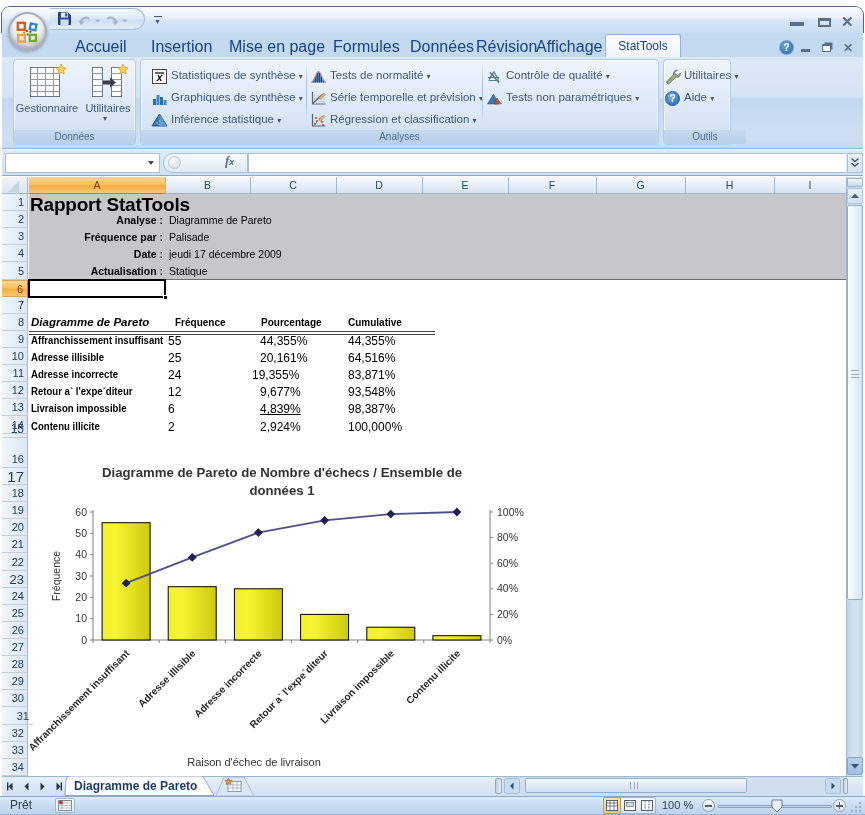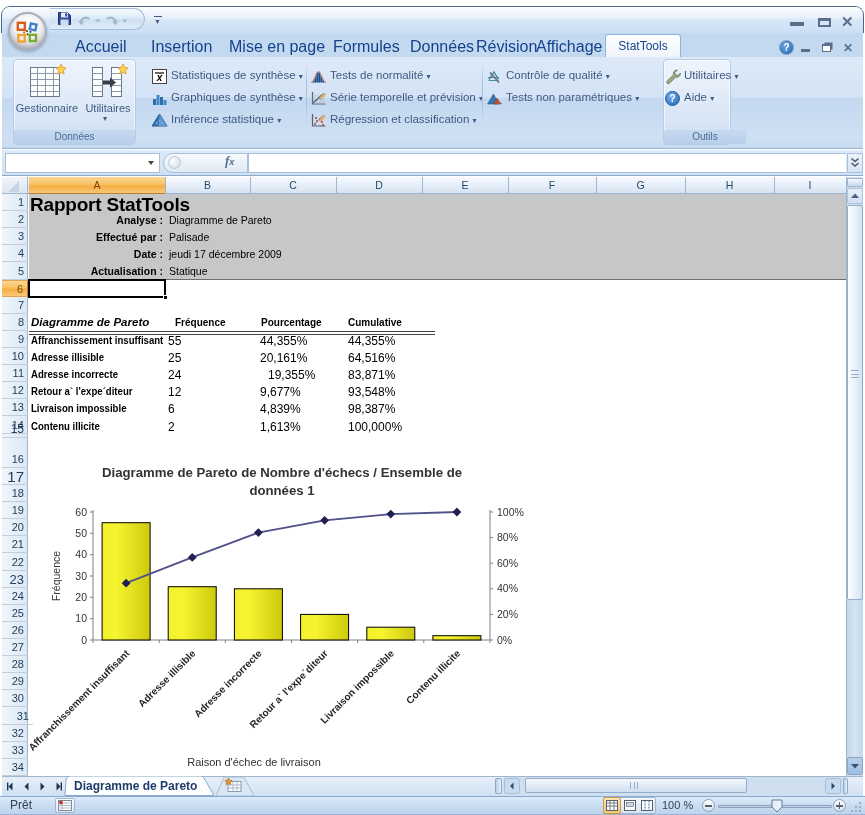--- a/index.html
+++ b/index.html
@@ -70,20 +70,23 @@
 <div class="abs" style="left:801px;top:49px;width:9px;height:3px;background:#5a6f8c;"></div>
 <div class="abs" style="left:822px;top:44px;width:9px;height:8px;border:1.5px solid #5a6f8c;border-top-width:2.5px;background:#fff;box-shadow:2px -2px 0 -0.5px #5a6f8c;"></div>
 <div class="abs" style="left:843px;top:42px;width:12px;height:12px;font-size:12px;font-weight:bold;color:#5a6f8c;line-height:12px;">✕</div>
 
 <div class="abs" style="left:2px;top:57px;width:861px;height:92px;background:linear-gradient(#dce9f8,#d4e3f5 44%,#c3d8f0 46%,#cfe0f3 90%,#c7daf0);border-bottom:1px solid #97b3d4;"></div>
 
 <div class="abs" style="left:13px;top:59px;width:123px;height:86px;border:1px solid #b4cce8;border-radius:4px;background:linear-gradient(#eef4fc,#dfeaf8 50%,#cedff3);box-shadow:inset 0 0 0 1px rgba(255,255,255,.6);">
   <div class="abs" style="left:0;bottom:0;width:121px;height:14px;background:linear-gradient(#c5d8ee,#b9cfe9);border-radius:0 0 3px 3px;color:#4a6d99;font-size:10px;text-align:center;line-height:14px;">Données</div>
 </div>
 
+<div class="abs" style="left:140px;top:59px;width:519px;height:86px;border:1px solid #b4cce8;border-radius:4px;background:linear-gradient(#eef4fc,#dfeaf8 50%,#cedff3);box-shadow:inset 0 0 0 1px rgba(255,255,255,.6);">
+  <div class="abs" style="left:0;bottom:0;width:517px;height:14px;background:linear-gradient(#c5d8ee,#b9cfe9);border-radius:0 0 3px 3px;color:#4a6d99;font-size:10px;text-align:center;line-height:14px;">Analyses</div>
+</div>
 
 <div class="abs" style="left:663px;top:59px;width:68px;height:86px;border:1px solid #b4cce8;border-radius:4px;background:linear-gradient(#eef4fc,#dfeaf8 50%,#cedff3);box-shadow:inset 0 0 0 1px rgba(255,255,255,.6);">
   <div class="abs" style="left:0;bottom:0;width:82px;height:14px;background:linear-gradient(#c5d8ee,#b9cfe9);border-radius:0 0 3px 3px;color:#4a6d99;font-size:10px;text-align:center;line-height:14px;">Outils</div>
 </div>
 
 <div id="ribbonicons">
 <svg class="abs" style="left:28px;top:63px;" width="40" height="40" viewBox="0 0 40 40">
 <g stroke="#6a7788" stroke-width="1" fill="#fdfefe">
 <rect x="2.5" y="4.5" width="29" height="29"></rect>
 </g>
@@ -256,21 +259,21 @@
 </div>
 
 <svg id="gridsvg" class="abs" style="left:0;top:0;" width="865" height="815">
 </svg>
 
 <div class="abs" style="left:29px;top:194px;width:817px;height:86px;background:#c6c7c8;border-bottom:1.5px solid #6e6e6e;"></div>
 <div class="abs" style="left:30px;top:194px;font-size:19px;font-weight:bold;color:#000;letter-spacing:-0.2px;">Rapport StatTools</div>
 <div id="reportlines">
 <div class="abs" style="left:29px;top:213.6px;width:134px;font-size:10.5px;font-weight:bold;color:#000;text-align:right;">Analyse :</div>
 <div class="abs" style="left:169px;top:213.6px;font-size:10.5px;color:#000;">Diagramme de Pareto</div>
-<div class="abs" style="left:29px;top:230.7px;width:134px;font-size:10.5px;font-weight:bold;color:#000;text-align:right;">Effectué par :</div>
+<div class="abs" style="left:29px;top:230.7px;width:134px;font-size:10.5px;font-weight:bold;color:#000;text-align:right;">Fréquence par :</div>
 <div class="abs" style="left:169px;top:230.7px;font-size:10.5px;color:#000;">Palisade</div>
 <div class="abs" style="left:29px;top:247.9px;width:134px;font-size:10.5px;font-weight:bold;color:#000;text-align:right;">Date :</div>
 <div class="abs" style="left:169px;top:247.9px;font-size:10.5px;color:#000;">jeudi 17 décembre 2009</div>
 <div class="abs" style="left:29px;top:265.0px;width:134px;font-size:10.5px;font-weight:bold;color:#000;text-align:right;">Actualisation :</div>
 <div class="abs" style="left:169px;top:265.0px;font-size:10.5px;color:#000;">Statique</div>
 </div>
 
 <div class="abs" style="left:28px;top:279px;width:138px;height:19px;background:#fff;border:2px solid #000;"></div>
 <div class="abs" style="left:163px;top:295px;width:5px;height:5px;background:#000;border:1px solid #fff;"></div>
 
@@ -284,33 +287,33 @@
 <div class="abs" style="left:31px;top:334.9px;font-size:10px;font-weight:bold;color:#000;white-space:nowrap;transform:scaleX(.96);transform-origin:0 0;">Affranchissement insuffisant</div>
 <div class="abs" style="left:168px;top:333.9px;font-size:12px;color:#000;">55</div>
 <div class="abs" style="left:260px;top:333.9px;font-size:12px;color:#000;">44,355%</div>
 <div class="abs" style="left:348px;top:333.9px;font-size:12px;color:#000;">44,355%</div>
 <div class="abs" style="left:31px;top:352.1px;font-size:10px;font-weight:bold;color:#000;white-space:nowrap;transform:scaleX(.96);transform-origin:0 0;">Adresse illisible</div>
 <div class="abs" style="left:168px;top:351.1px;font-size:12px;color:#000;">25</div>
 <div class="abs" style="left:260px;top:351.1px;font-size:12px;color:#000;">20,161%</div>
 <div class="abs" style="left:348px;top:351.1px;font-size:12px;color:#000;">64,516%</div>
 <div class="abs" style="left:31px;top:369.2px;font-size:10px;font-weight:bold;color:#000;white-space:nowrap;transform:scaleX(.96);transform-origin:0 0;">Adresse incorrecte</div>
 <div class="abs" style="left:168px;top:368.2px;font-size:12px;color:#000;">24</div>
-<div class="abs" style="left:268px;top:368.2px;font-size:12px;color:#000;">19,355%</div>
+<div class="abs" style="left:252px;top:368.2px;font-size:12px;color:#000;">19,355%</div>
 <div class="abs" style="left:348px;top:368.2px;font-size:12px;color:#000;">83,871%</div>
 <div class="abs" style="left:31px;top:386.3px;font-size:10px;font-weight:bold;color:#000;white-space:nowrap;transform:scaleX(.96);transform-origin:0 0;">Retour a` l'expe´diteur</div>
 <div class="abs" style="left:168px;top:385.3px;font-size:12px;color:#000;">12</div>
 <div class="abs" style="left:260px;top:385.3px;font-size:12px;color:#000;text-align:right;">9,677%</div>
 <div class="abs" style="left:348px;top:385.3px;font-size:12px;color:#000;">93,548%</div>
 <div class="abs" style="left:31px;top:403.4px;font-size:10px;font-weight:bold;color:#000;white-space:nowrap;transform:scaleX(.96);transform-origin:0 0;">Livraison impossible</div>
 <div class="abs" style="left:168px;top:402.4px;font-size:12px;color:#000;">6</div>
-<div class="abs" style="left:260px;top:402.4px;font-size:12px;color:#000;">4,839%</div>
+<div class="abs" style="left:260px;top:402.4px;font-size:12px;color:#000;text-decoration:underline;">4,839%</div>
 <div class="abs" style="left:348px;top:402.4px;font-size:12px;color:#000;">98,387%</div>
 <div class="abs" style="left:31px;top:420.5px;font-size:10px;font-weight:bold;color:#000;white-space:nowrap;transform:scaleX(.96);transform-origin:0 0;">Contenu illicite</div>
 <div class="abs" style="left:168px;top:419.5px;font-size:12px;color:#000;">2</div>
-<div class="abs" style="left:260px;top:419.5px;font-size:12px;color:#000;">1,613%</div>
+<div class="abs" style="left:260px;top:419.5px;font-size:12px;color:#000;">2,924%</div>
 <div class="abs" style="left:348px;top:419.5px;font-size:12px;color:#000;">100,000%</div>
 </div>
 
 <div class="abs" style="left:44px;top:452px;width:489px;height:320px;background:#fff;"></div>
 <svg id="chartsvg" class="abs" style="left:44px;top:452px;overflow:visible;" width="489" height="320">
 <defs>
         <linearGradient id="barg" x1="0" y1="0" x2="1" y2="0">
           <stop offset="0" stop-color="#f4f12c"></stop>
           <stop offset="0.3" stop-color="#f6f430"></stop>
           <stop offset="1" stop-color="#cdc90e"></stop>

